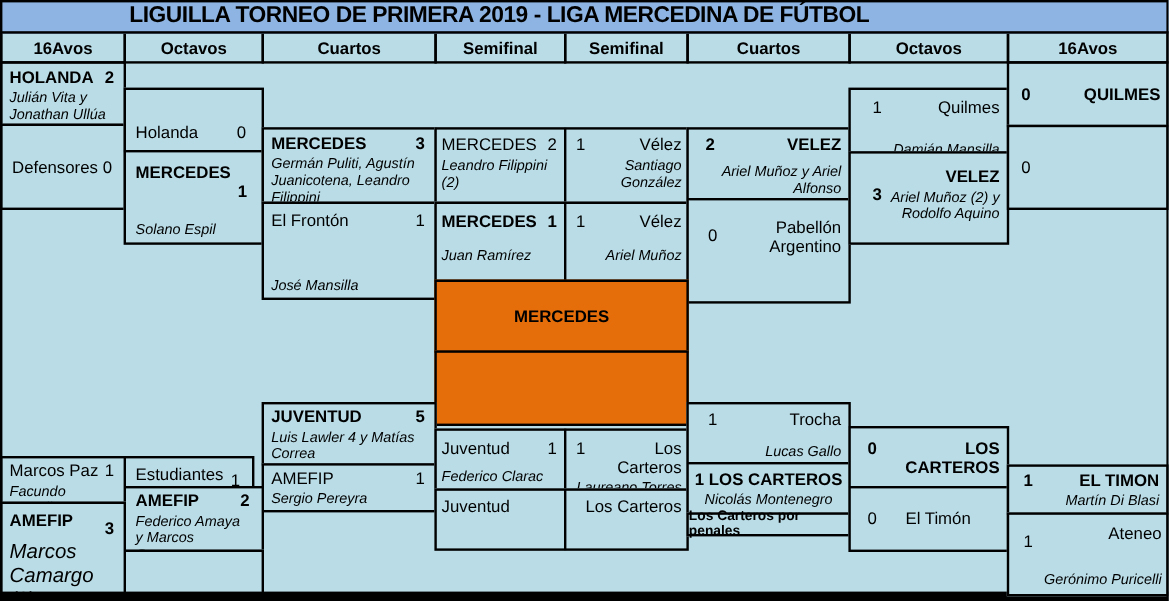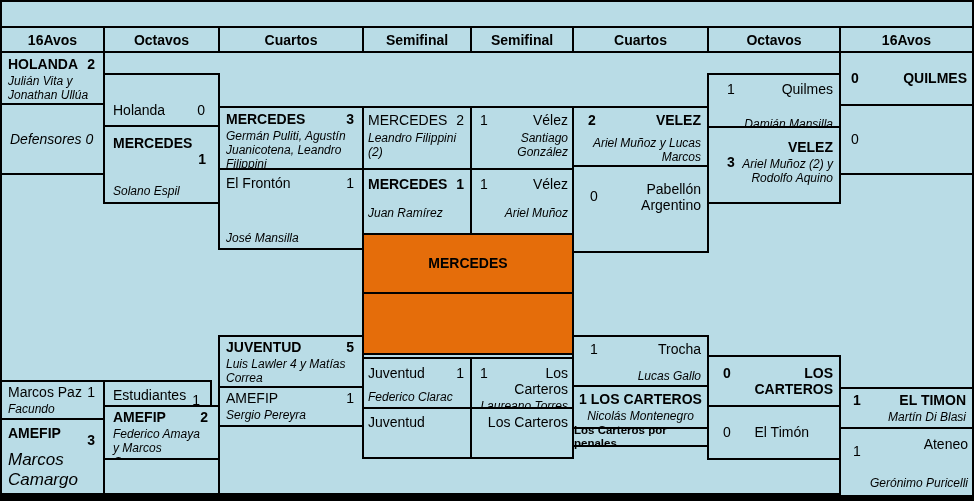--- a/index.html
+++ b/index.html
@@ -23,38 +23,39 @@
   .jb{justify-content:space-between;}
   .jc{justify-content:center;}
   .je{justify-content:flex-end;}
 </style>
 </head>
 <body>
 
 <div class="sheet">
   <div class="band"></div>
 
+  <div class="titlebar">LIGUILLA TORNEO DE PRIMERA 2019 - LIGA MERCEDINA DE FÚTBOL</div>
 
   <div class="hcell" style="left:0;width:105px;">16Avos</div>
   <div class="hcell" style="left:103px;width:117px;">Octavos</div>
   <div class="hcell" style="left:218px;width:146px;">Cuartos</div>
   <div class="hcell" style="left:362px;width:110px;">Semifinal</div>
   <div class="hcell" style="left:470px;width:104px;">Semifinal</div>
   <div class="hcell" style="left:572px;width:137px;">Cuartos</div>
   <div class="hcell" style="left:707px;width:134px;">Octavos</div>
   <div class="hcell" style="left:839px;width:135px;">16Avos</div>
 
   <div class="cell" style="left:0;top:51px;width:105px;height:54px;padding:3px 8px 2px 6px;">
     <div class="row">
       <span class="b">HOLANDA</span>
       <span class="b">2</span>
     </div>
     <div class="it">Julián Vita y Jonathan Ullúa</div>
   </div>
-  <div class="cell jc" style="left:0;top:103px;width:105px;height:72px;padding:0 10px 0 8px;font-style:italic;">
+  <div class="cell jc" style="left:0;top:103px;width:105px;height:72px;padding:0 10px 0 8px;">
     <div class="row">
       <span>Defensores</span>
       <span>0</span>
     </div>
   </div>
 
   <div class="cell je" style="left:103px;top:73px;width:117px;height:54px;padding:0 13px 7px 8px;">
     <div class="row">
       <span>Holanda</span>
       <span>0</span>
@@ -111,21 +112,21 @@
       <span class="tr">Vélez</span>
     </div>
     <div class="it tr">Ariel Muñoz</div>
   </div>
 
   <div class="cell jb" style="left:572px;top:106px;width:137px;height:61px;padding:4px 6px 1px 14px;">
     <div class="row">
       <span class="b">2</span>
       <span class="b tr">VELEZ</span>
     </div>
-    <div class="it tr">Ariel Muñoz y Lucas Marcos</div>
+    <div class="it tr">Ariel Muñoz y Ariel Alfonso</div>
   </div>
   <div class="cell" style="left:572px;top:165px;width:137px;height:88px;padding:14px 6px 0 16px;">
     <div class="row">
       <span style="margin-top:7px;">0</span>
       <span class="tr" style="width:84px;">Pabellón Argentino</span>
     </div>
   </div>
 
   <div class="cell" style="left:707px;top:73px;width:134px;height:55px;padding:6px 6px 0 18px;">
     <div class="row">

